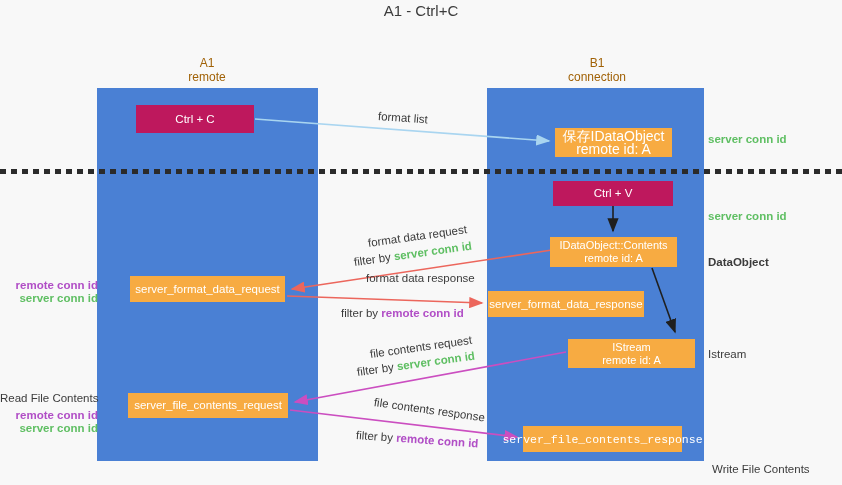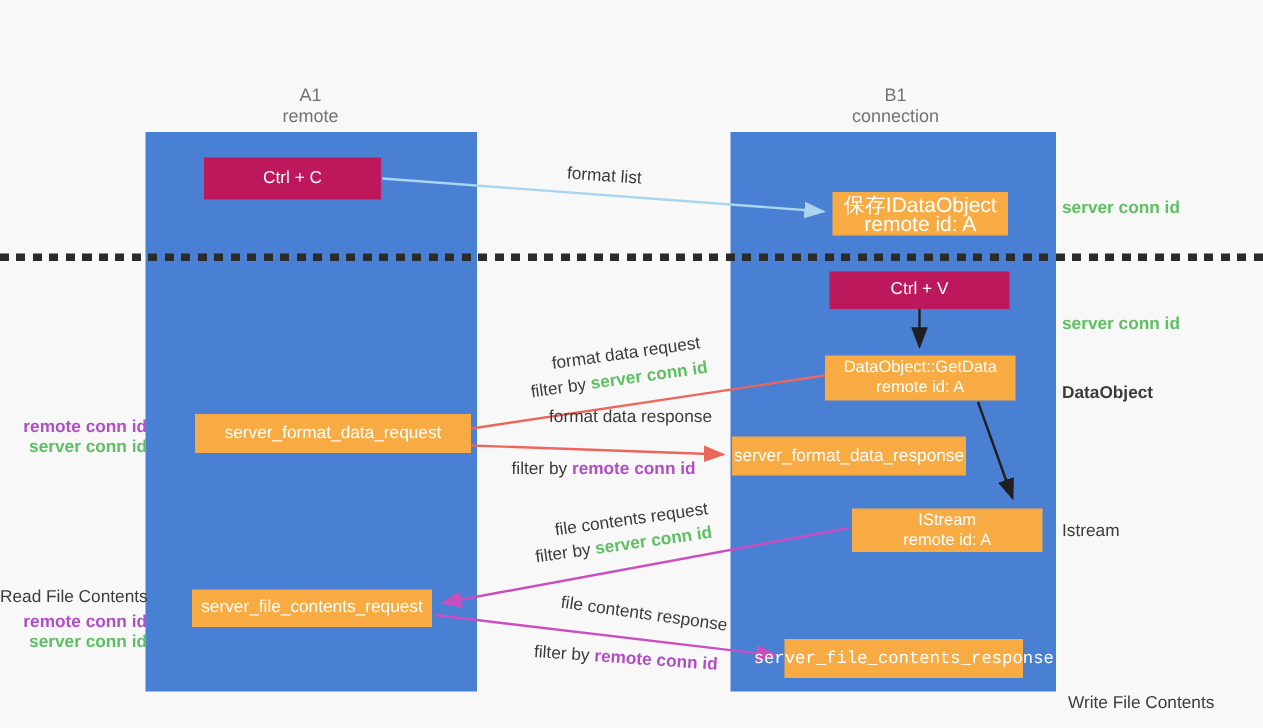--- a/index.html
+++ b/index.html
@@ -20,21 +20,21 @@
     font-size: 15px;
     line-height: 21px;
     color: #3b3b3b;
   }
   .colhead {
     top: 56px;
     width: 140px;
     text-align: center;
     font-size: 12px;
     line-height: 14px;
-    color: #737373;
+    color: #a16207;
   }
   .column {
     top: 88px;
     height: 373px;
     background: #4a80d4;
   }
   .col-left  { left: 97px;  width: 221px; }
   .col-right { left: 487px; width: 217px; }
   .dotline {
     left: 0; top: 169px; width: 842px; height: 5px;
@@ -77,20 +77,21 @@
     width: 842px; height: 485px;
     pointer-events: none;
   }
 </style>
 </head>
 <body>
 
 <div class="canvas">
 
   <div class="abs title">
+    <div>A1 - Ctrl+C</div>
   </div>
 
   <div class="abs colhead" style="left:137px;">
     <div>A1</div>
     <div>remote</div>
   </div>
   <div class="abs colhead" style="left:527px;">
     <div>B1</div>
     <div>connection</div>
   </div>
@@ -131,25 +132,25 @@
   <div class="abs node orange-node" style="left:555px;top:128px;width:117px;height:29px;font-size:14px;">
     <div>保存IDataObject</div>
     <div>remote id: A</div>
   </div>
 
   <div class="abs node green-node" style="left:553px;top:181px;width:120px;height:25px;">
     <div>Ctrl + V</div>
   </div>
 
   <div class="abs node orange-node" style="left:550px;top:237px;width:127px;height:30px;font-size:11px;">
-    <div>DataObject::GetData</div>
+    <div>IDataObject::Contents</div>
     <div>remote id: A</div>
   </div>
 
-  <div class="abs node orange-node" style="left:130px;top:276px;width:184px;height:26px;">
+  <div class="abs node orange-node" style="left:130px;top:276px;width:155px;height:26px;">
     <div>server_format_data_request</div>
   </div>
 
   <div class="abs node orange-node" style="left:488px;top:291px;width:156px;height:26px;text-align:right;">
     <div>server_format_data_response</div>
   </div>
 
   <div class="abs node orange-node" style="left:568px;top:339px;width:127px;height:29px;font-size:11px;">
     <div>IStream</div>
     <div>remote id: A</div>

